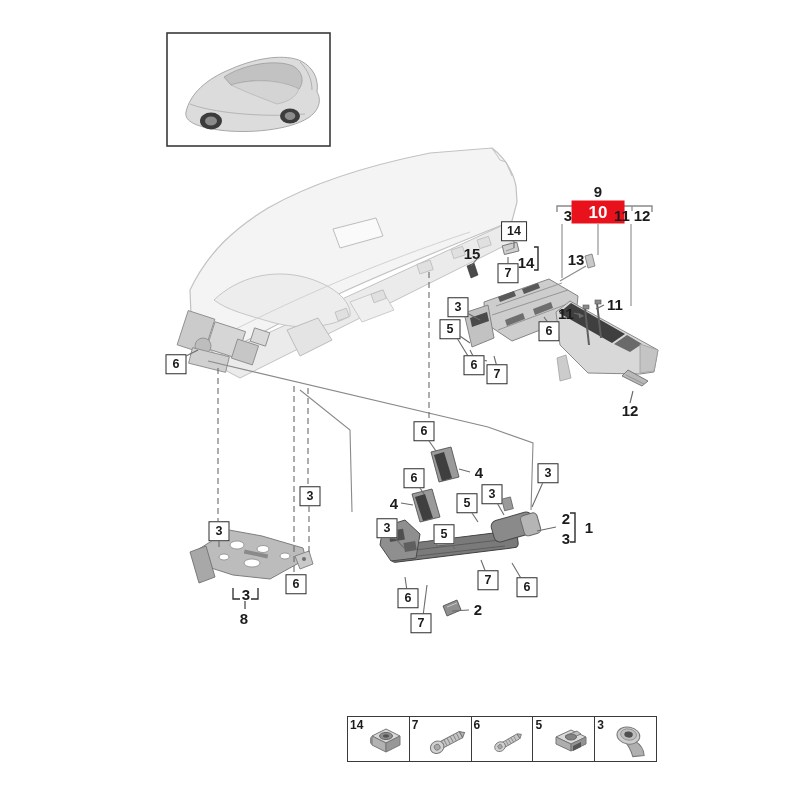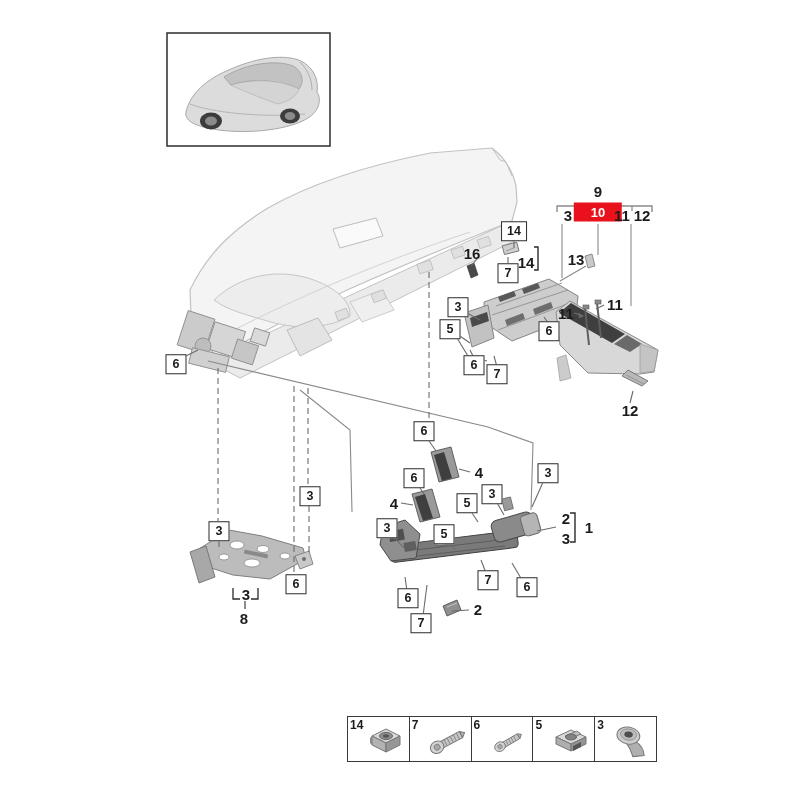--- a/index.html
+++ b/index.html
@@ -13,21 +13,21 @@
     color:#1b1b1b;font-weight:bold;white-space:nowrap;
     font-family:"Liberation Sans",sans-serif;line-height:1;
     cursor:default;user-select:none;
   }
   .callout.boxed{
     font-size:12.5px;background:#ffffff;border:1.6px solid #2b2b2b;
     padding:2.5px 5px;min-width:9px;text-align:center;
   }
   .callout.plain{font-size:15px;}
   .callout.highlight{
-    font-size:13px;color:#fff;background:#e8111c;border:none;
+    font-size:17px;color:#fff;background:#e8111c;border:none;
     padding:3px 17px;min-width:14px;text-align:left;
   }
   #legend{
     position:absolute;left:347px;top:716px;width:308px;height:44px;
     border:1.6px solid #3a3a3a;display:flex;background:#fff;
   }
   .legend-cell{
     flex:1 1 0;position:relative;border-right:1.6px solid #3a3a3a;
   }
   .legend-cell:last-child{border-right:none;}
@@ -273,21 +273,21 @@
   </svg>
 
   <div id="callouts">
       <div class="callout plain" style="left: 598px; top: 191px;">9</div>
       <div class="callout plain" style="left: 568px; top: 215px;">3</div>
       <div class="callout plain" style="left: 582px; top: 215px;">5</div>
       <div class="callout highlight" style="left: 598px; top: 212px;">10</div>
       <div class="callout plain" style="left: 622px; top: 215px;">11</div>
       <div class="callout plain" style="left: 642px; top: 215px;">12</div>
       <div class="callout boxed" style="left: 514px; top: 231px;">14</div>
-      <div class="callout plain" style="left: 472px; top: 253px;">16</div>
+      <div class="callout plain" style="left: 472px; top: 253px;">15</div>
       <div class="callout plain" style="left: 526px; top: 262px;">14</div>
       <div class="callout plain" style="left: 576px; top: 259px;">13</div>
       <div class="callout boxed" style="left: 508px; top: 273px;">7</div>
       <div class="callout boxed" style="left: 458px; top: 307px;">3</div>
       <div class="callout boxed" style="left: 450px; top: 329px;">5</div>
       <div class="callout boxed" style="left: 549px; top: 331px;">6</div>
       <div class="callout plain" style="left: 566px; top: 313px;">11</div>
       <div class="callout plain" style="left: 615px; top: 304px;">11</div>
       <div class="callout boxed" style="left: 176px; top: 364px;">6</div>
       <div class="callout boxed" style="left: 474px; top: 365px;">6</div>

